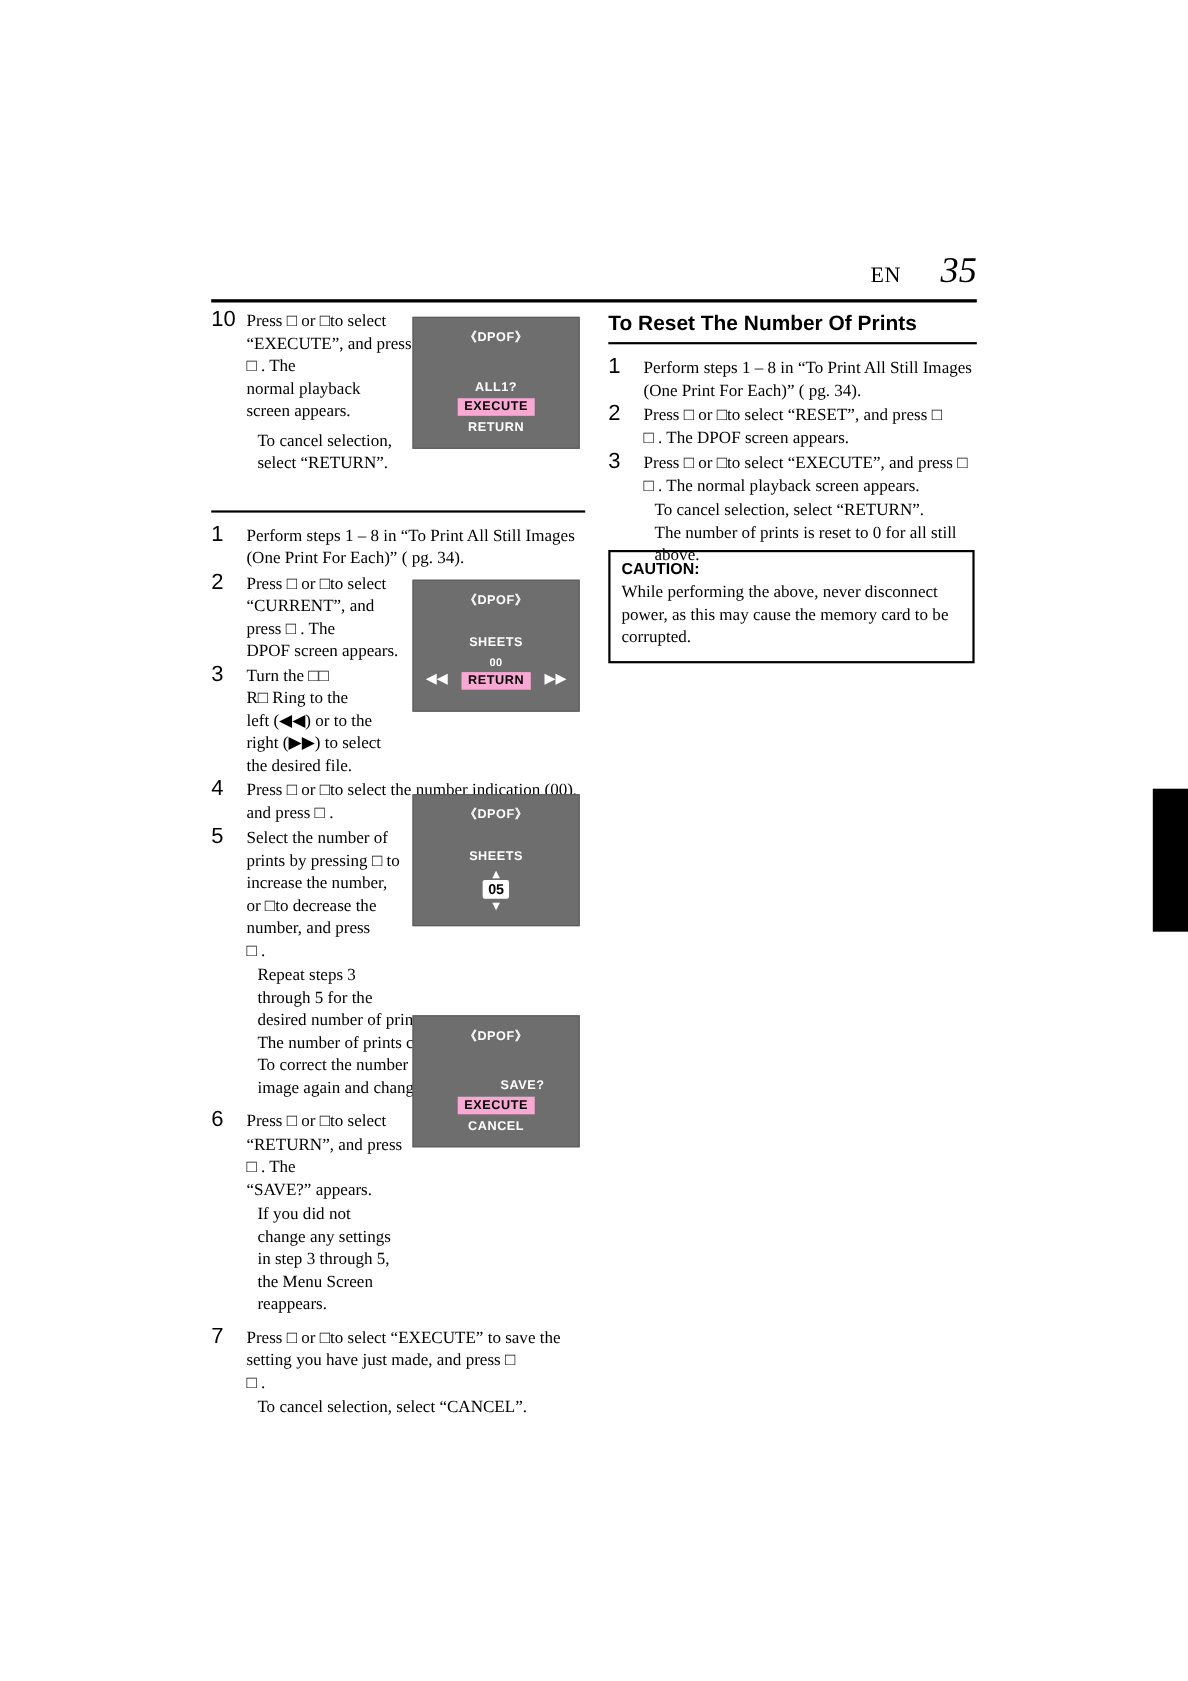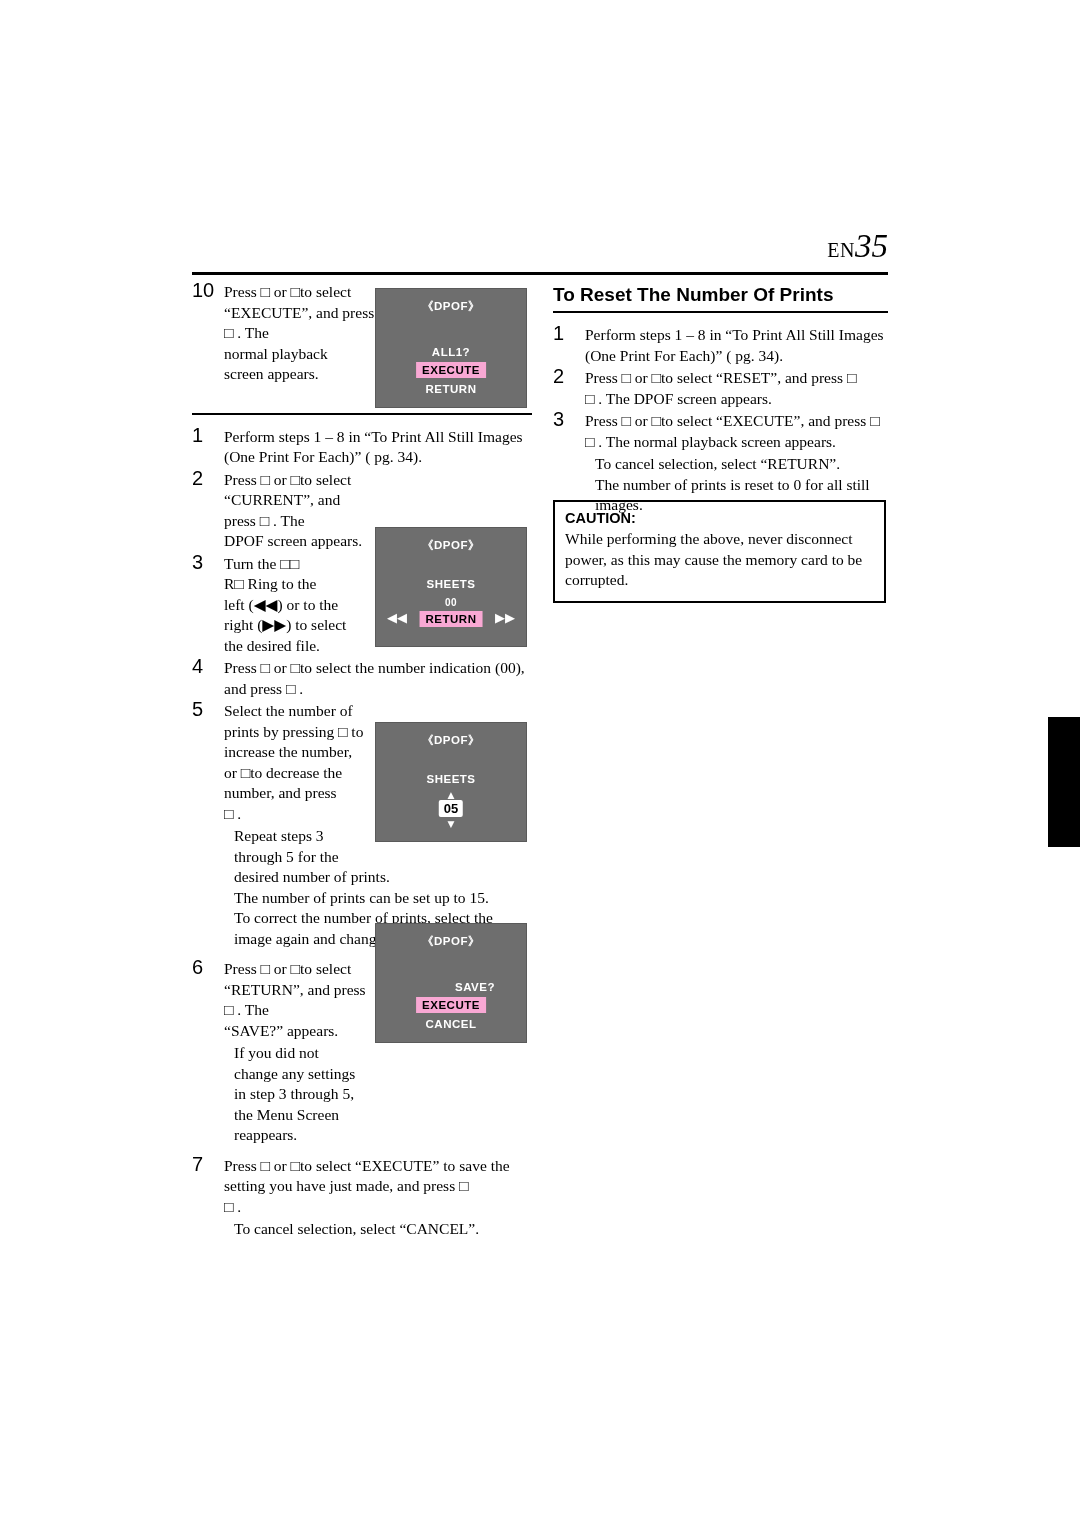--- a/index.html
+++ b/index.html
@@ -31,20 +31,21 @@
     font-family: "Liberation Serif", serif;
     white-space: nowrap;
   }
   #page-number .en {
     font-size: 20px;
     letter-spacing: 0.5px;
   }
   #page-number .num {
     font-size: 33px;
     font-style: italic;
+    margin-left: 36px;
   }
   #header-rule {
     position: absolute;
     left: 0;
     top: 44px;
     width: 696px;
     height: 3px;
     background: #000;
   }
 
@@ -215,20 +216,24 @@
 
   <div class="step" style="margin-bottom:6px;">
     <span class="num">10</span>
     <span class="body">
       <span>Press □ or □to select</span><br>
       <span>“EXECUTE”, and press</span><br>
       <span>□            . The</span><br>
       <span>normal playback</span><br>
       <span>screen appears.</span>
     </span>
+  </div>
+  <div class="indent" style="margin-bottom:10px;">
+    <span>To cancel selection,</span><br>
+    <span>select “RETURN”.</span>
   </div>
 
   <div style="height:22px;"></div>
   <div class="section-rule"></div>
 
   <div class="step" style="width:346px;">
     <span class="num">1</span>
     <span class="body">
       <span>Perform steps 1 – 8 in “To Print All Still Images</span><br>
       <span>(One Print For Each)” (      pg. 34).</span>
@@ -337,21 +342,21 @@
   <div class="step">
     <span class="num">3</span>
     <span class="body">
       <span>Press □ or □to select “EXECUTE”, and press □</span><br>
       <span>□          . The normal playback screen appears.</span>
     </span>
   </div>
   <div class="indent">
     <span>To cancel selection, select “RETURN”.</span><br>
     <span>The number of prints is reset to 0 for all still</span><br>
-    <span>images.</span>
+    <span>above.</span>
   </div>
 </div>
 
 <div id="caution-box">
   <div id="caution-title">CAUTION:</div>
   <div id="caution-text">
     <span>While performing the above, never disconnect</span><br>
     <span>power, as this may cause the memory card to be</span><br>
     <span>corrupted.</span>
   </div>

